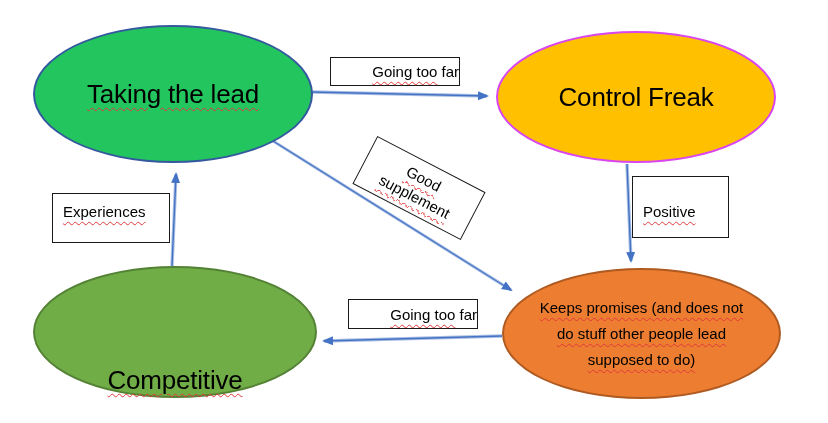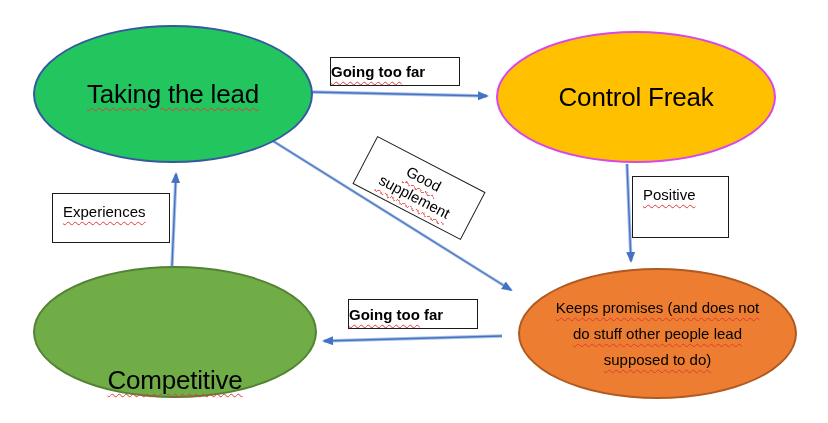--- a/index.html
+++ b/index.html
@@ -19,44 +19,44 @@
     border-radius: 50%;
     display: flex;
     align-items: center;
     justify-content: center;
     text-align: center;
     box-sizing: border-box;
   }
   .node-blue   { left: 33px;  top: 25px;  width: 280px; height: 138px; background: #22c55e; border: 2px solid #35599E; }
   .node-yellow { left: 496px; top: 31px;  width: 280px; height: 132px; background: #FFC000; border: 2px solid #d946ef; }
   .node-green  { left: 33px;  top: 266px; width: 284px; height: 132px; background: #70AD47; border: 2px solid #548235; align-items: flex-end; }
-  .node-orange { left: 518px; top: 268px; width: 279px; height: 131px; background: #ED7D31; border: 2px solid #AE5A21; }
+  .node-orange { left: 502px; top: 268px; width: 279px; height: 131px; background: #ED7D31; border: 2px solid #AE5A21; }
 
   .node-label-lg { font-size: 26px; white-space: nowrap; letter-spacing: -0.2px; }
   .node-label-sm { font-size: 15px; line-height: 26px; }
   .node-label-sm .tline { display: block; white-space: nowrap; }
 
   .wavy {
     text-decoration-line: underline;
     text-decoration-style: wavy;
     text-decoration-color: #E03A3A;
     text-decoration-thickness: 1px;
     text-underline-offset: 4px;
   }
 
   .label-box {
     position: absolute;
     background: #ffffff;
     border: 1.4px solid #1a1a1a;
     box-sizing: border-box;
     font-size: 15px;
   }
-  .box-center { display: flex; align-items: center; justify-content: flex-start; font-weight: bold; }
+  .box-center { display: flex; align-items: center; justify-content: flex-end; }
   .box-going-top    { left: 330px; top: 57px;  width: 130px; height: 29px; }
-  .box-positive     { left: 632px; top: 176px; width: 97px;  height: 62px; padding: 4px 0 0 10px; line-height: 27px; }
+  .box-positive     { left: 632px; top: 176px; width: 97px;  height: 62px; padding: 21px 0 0 10px; line-height: 27px; }
   .box-experiences  { left: 52px;  top: 193px; width: 118px; height: 50px; padding: 4px 0 0 10px; line-height: 27px; }
   .box-going-bottom { left: 348px; top: 299px; width: 130px; height: 30px; }
   .box-supplement {
     left: 358px; top: 161px; width: 122px; height: 54px;
     transform: rotate(27.5deg);
     display: flex; flex-direction: column; align-items: center; justify-content: center;
     line-height: 20px; text-align: center;
   }
   .bline { display: block; white-space: nowrap; }
 </style>

